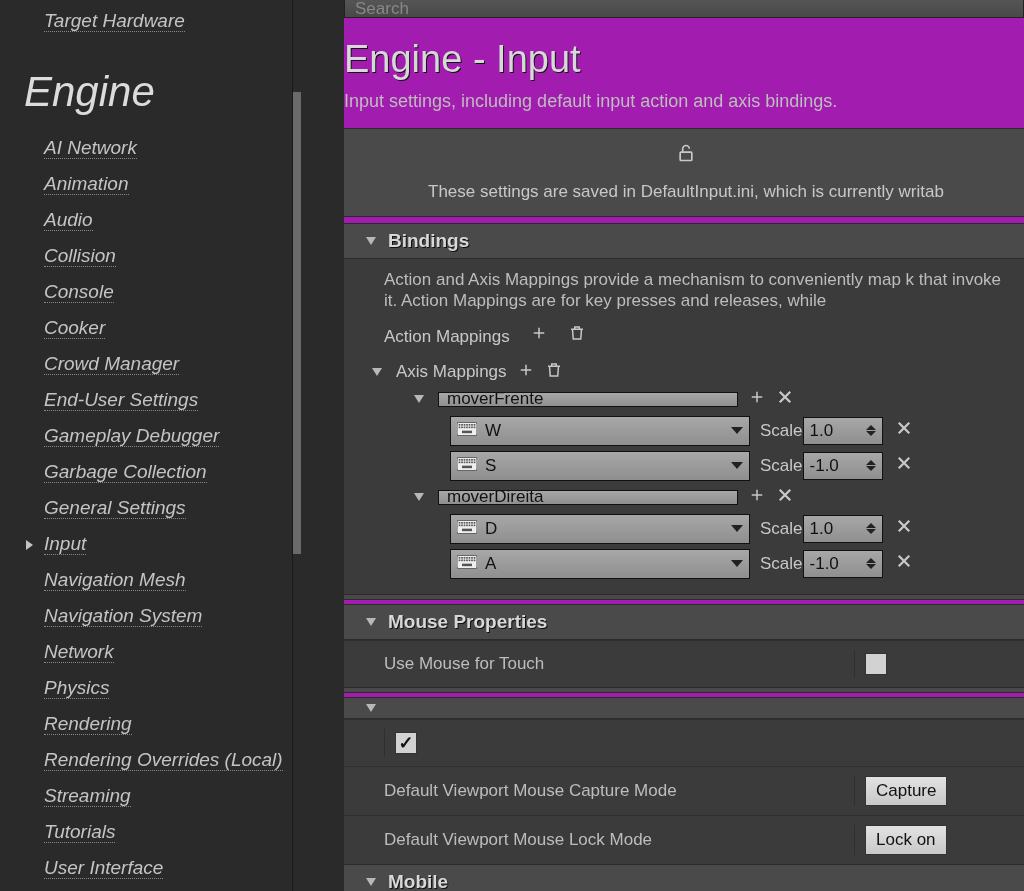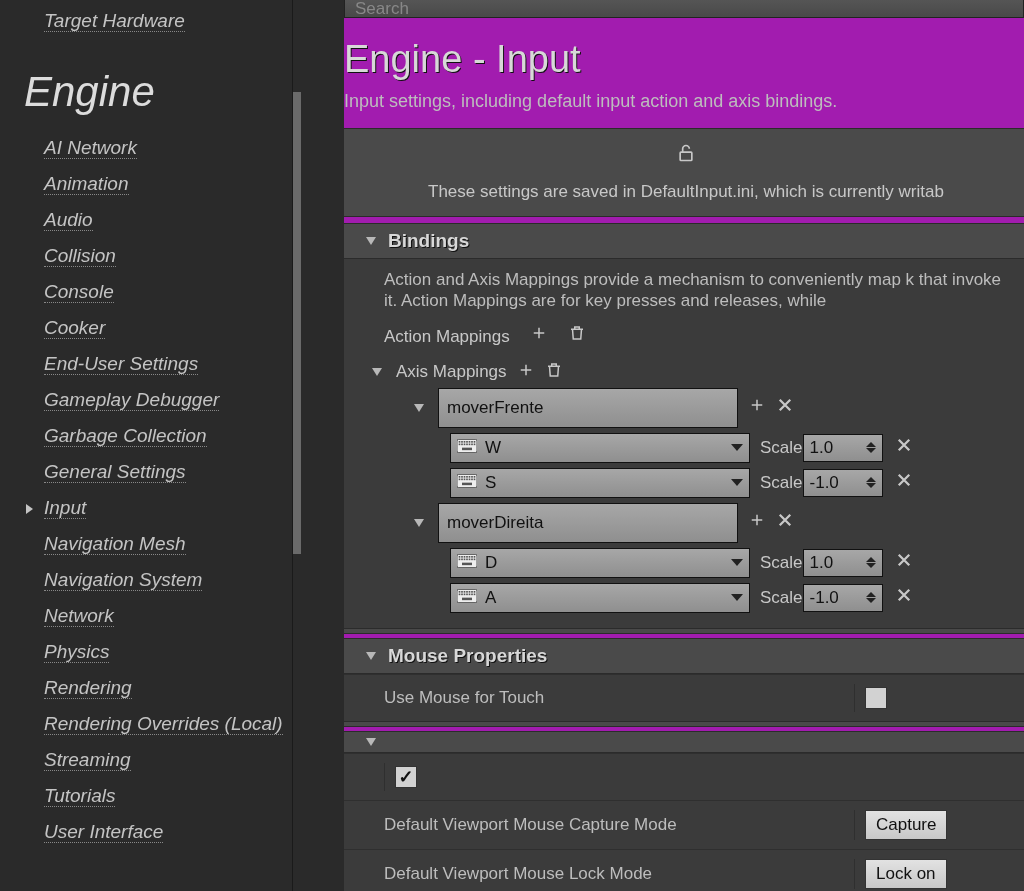--- a/index.html
+++ b/index.html
@@ -46,21 +46,21 @@
   .map-row { display: flex; align-items: flex-end; gap: 20px; margin-bottom: 14px; }
   .map-label { color: #c8c8c8; font-size: 17px; }
   .icon-btn { cursor: pointer; color: #c8c8c8; }
   .icon-btn svg { width: 18px; height: 18px; }
 
   .axis-row { display: flex; align-items: center; gap: 10px; margin: 4px 0 4px 0; }
   .axis-row .disclosure { margin-left: 0; }
   .axis-sub { padding-left: 30px; }
 
   input[type=text].name-input {
-    width: 300px; height: 40px;
+    width: 300px; height: 15px;
     background: linear-gradient(#a7a7a7,#8f8f8f);
     border: 1px solid #111; color: #111; font-size: 17px; padding: 0 8px;
   }
   .key-select {
     width: 300px; height: 30px;
     background: linear-gradient(#a7a7a7,#8f8f8f);
     border: 1px solid #111; display: flex; align-items: center;
     padding: 0 6px; color: #111; font-size: 17px; gap: 8px;
     position: relative; margin-left: 36px;
   }
@@ -100,20 +100,21 @@
         <span>Target Hardware</span>
       </div>
       <div class="cat-heading">Engine</div>
       <ul class="sidebar-list" id="sidebar-list">
           <li><span>AI Network</span></li>
           <li><span>Animation</span></li>
           <li><span>Audio</span></li>
           <li><span>Collision</span></li>
           <li><span>Console</span></li>
           <li><span>Cooker</span></li>
+          <li><span>Crowd Manager</span></li>
           <li><span>End-User Settings</span></li>
           <li><span>Gameplay Debugger</span></li>
           <li><span>Garbage Collection</span></li>
           <li><span>General Settings</span></li>
           <li class="selected"><span>Input</span></li>
           <li><span>Navigation Mesh</span></li>
           <li><span>Navigation System</span></li>
           <li><span>Network</span></li>
           <li><span>Physics</span></li>
           <li><span>Rendering</span></li>

